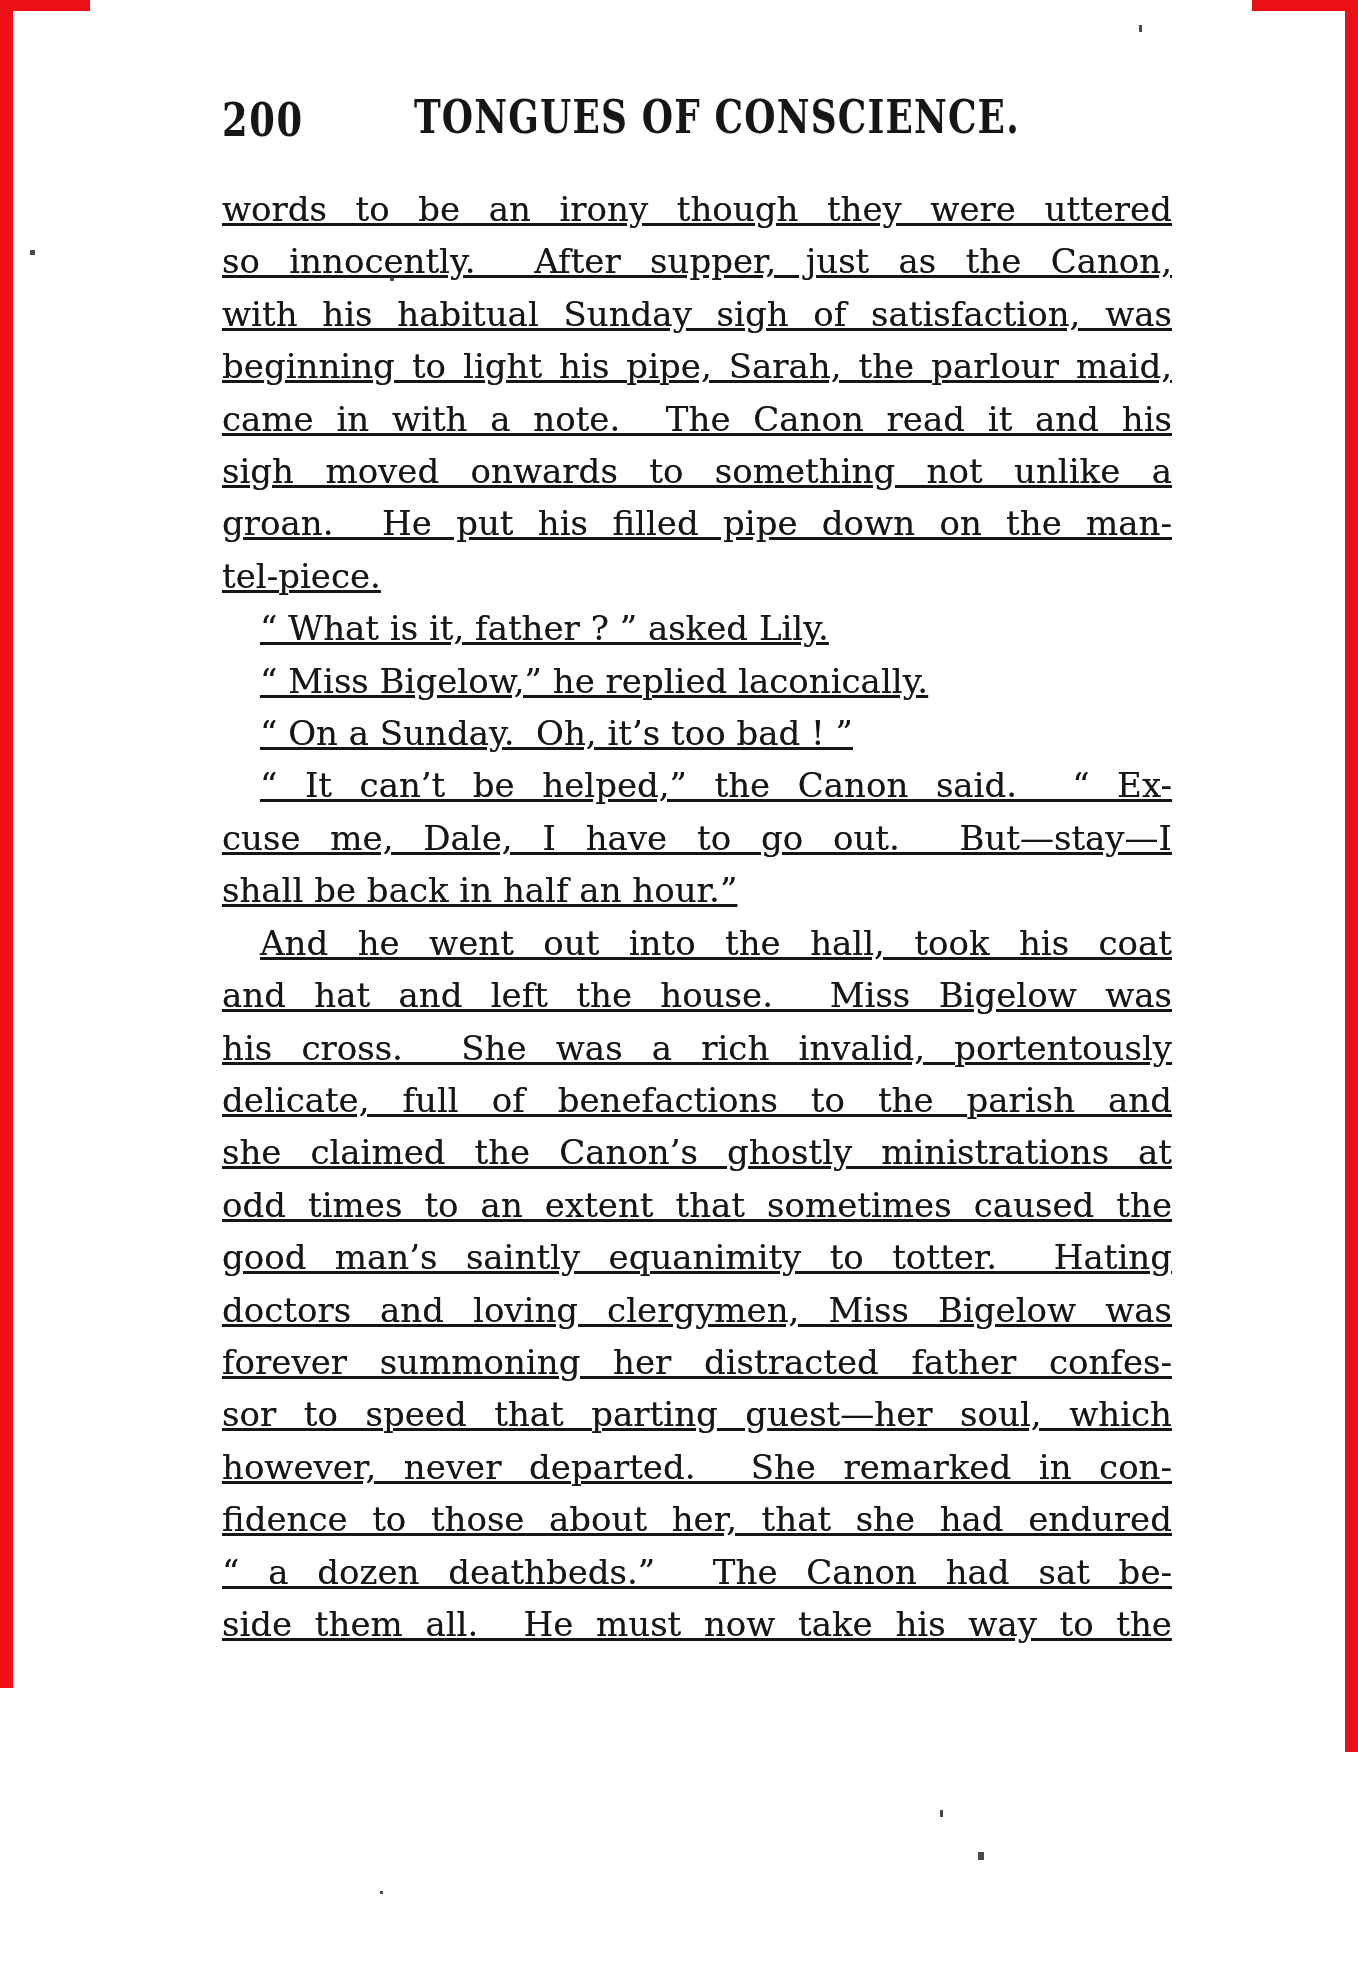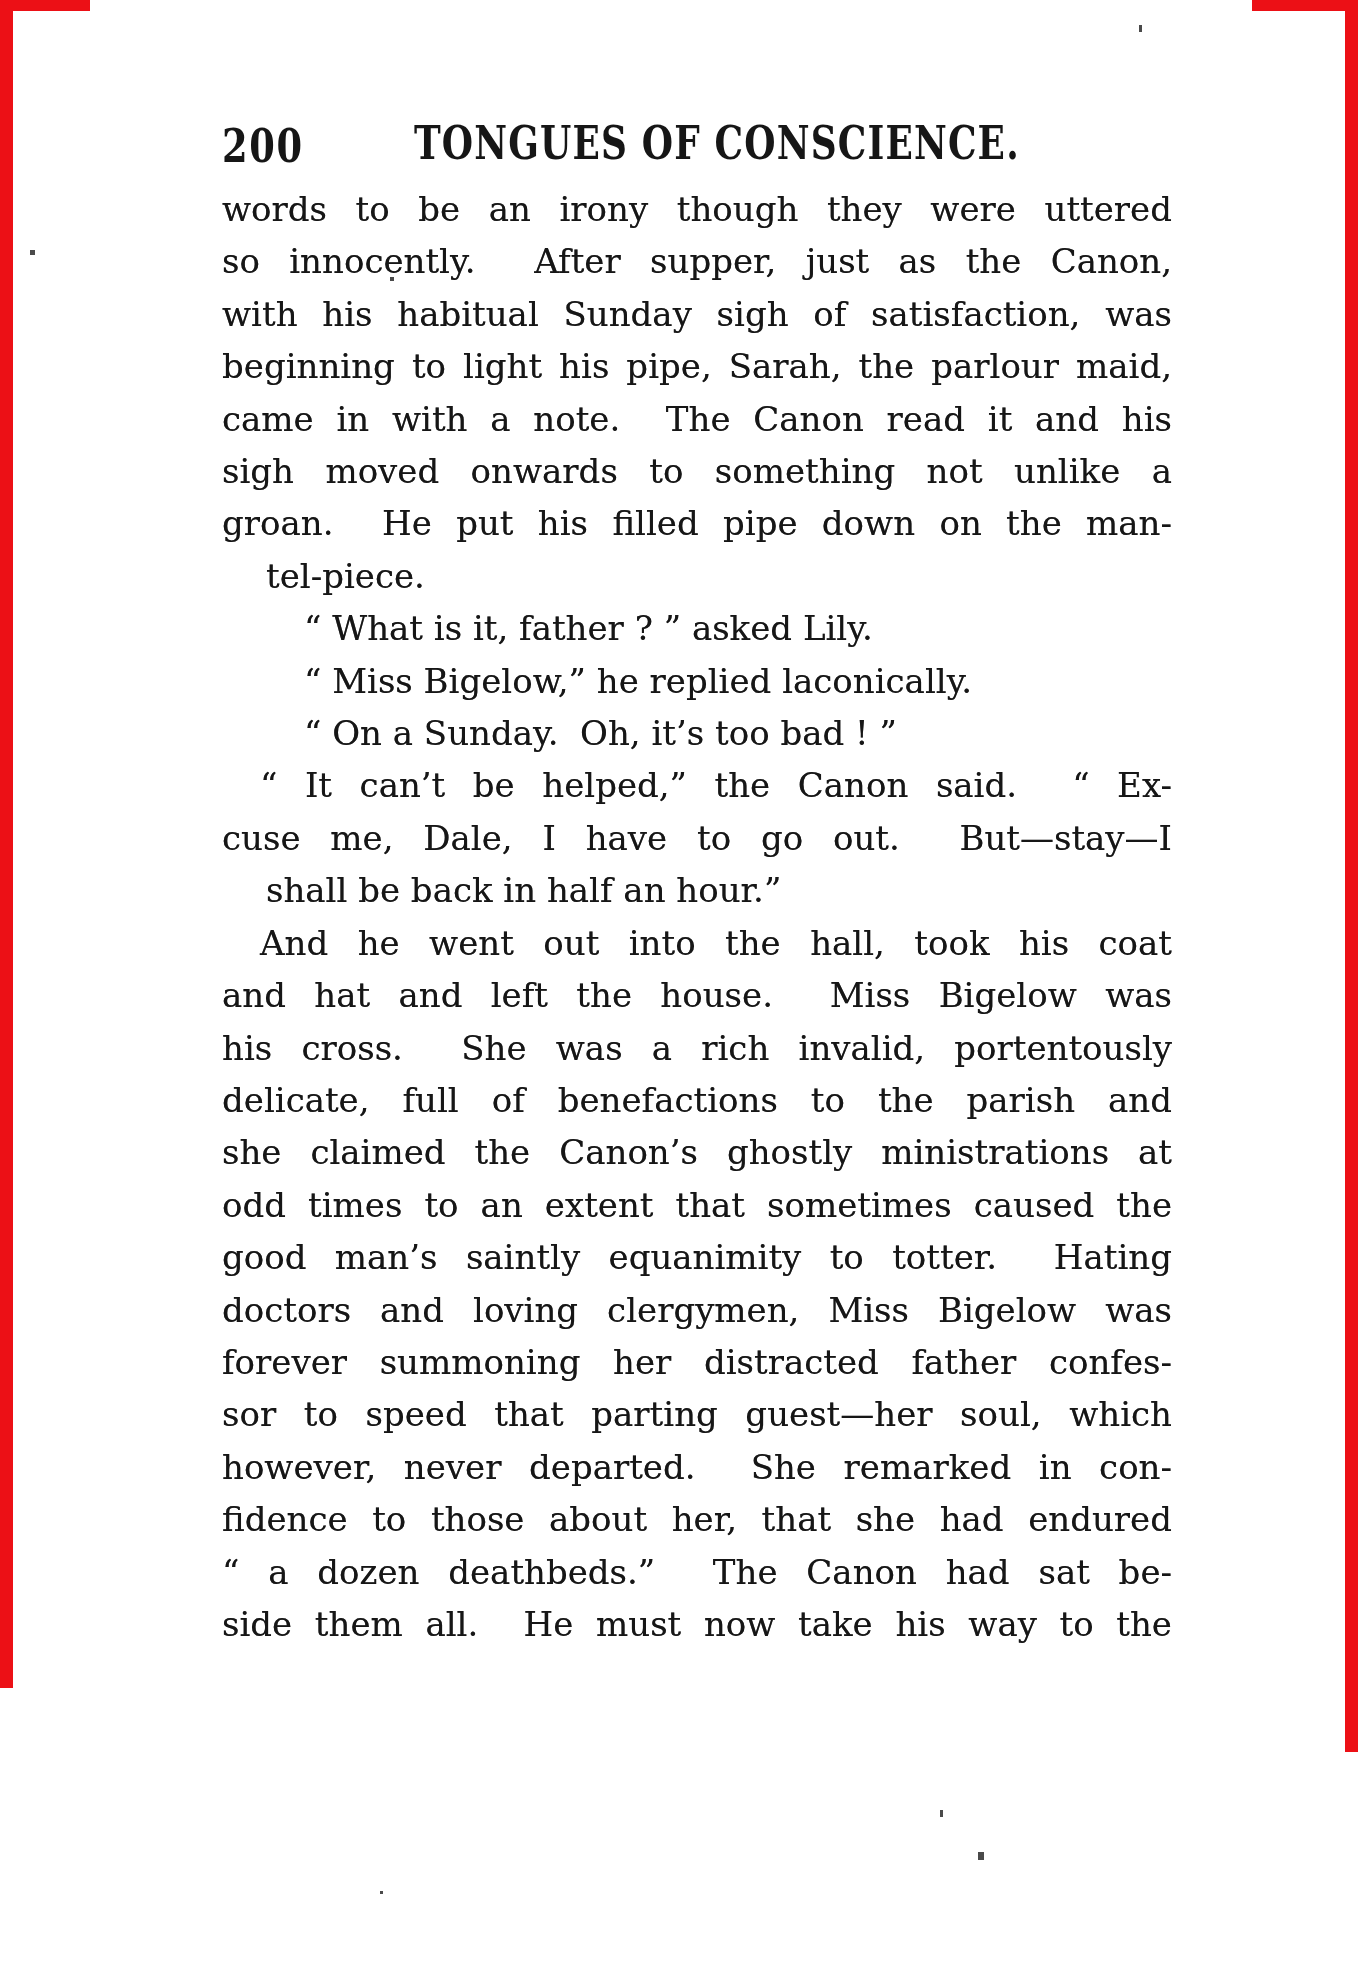--- a/index.html
+++ b/index.html
@@ -11,41 +11,42 @@
     font-family:"DejaVu Serif","Liberation Serif",serif;
     color:#161616;
   }
   
   .edge{position:absolute;background:#ec1016;}
   .edge-left{left:0;top:0;width:13px;height:1688px;}
   .edge-right{right:0;top:0;width:13px;height:1752px;}
   .edge-top-left{left:0;top:0;width:90px;height:11px;}
   .edge-top-right{right:0;top:0;width:106px;height:11px;}
 
-  .running-head{position:absolute;top:120px;left:222px;width:950px;height:44px;}
+  .running-head{position:absolute;top:94px;left:222px;width:950px;height:44px;}
   .pageno{
     position:absolute;left:0;top:3px;
     font-size:46px;line-height:1;font-weight:bold;letter-spacing:2px;
     transform:scaleX(.8);transform-origin:left top;
     white-space:nowrap;
   }
   .title{
     position:absolute;left:192px;top:0;
     font-size:46px;line-height:1;font-weight:bold;letter-spacing:1.5px;
     transform:scaleX(.78);transform-origin:left top;
     white-space:nowrap;
   }
 
   .text-block{
     position:absolute;left:222px;top:183px;width:950px;
     font-size:34px;line-height:52.4px;
     text-shadow:0 0 0.5px rgba(0,0,0,.55);
+    text-decoration:underline;
   }
   .line{text-align:justify;text-align-last:justify;}
-  .line.left{text-align:left;text-align-last:left;margin-left:44px;}
+  .line.left{text-align:left;text-align-last:left;}
   .line.indent{text-indent:38px;}
 
   .speck{position:absolute;background:#2a2a2a;opacity:.85;}
 </style>
 </head>
 <body>
 
 <div class="page" style="background: rgb(255, 255, 255); color: rgb(22, 22, 22);">
 
   <div class="edge edge-left" style="background: rgb(236, 16, 22);"></div>

